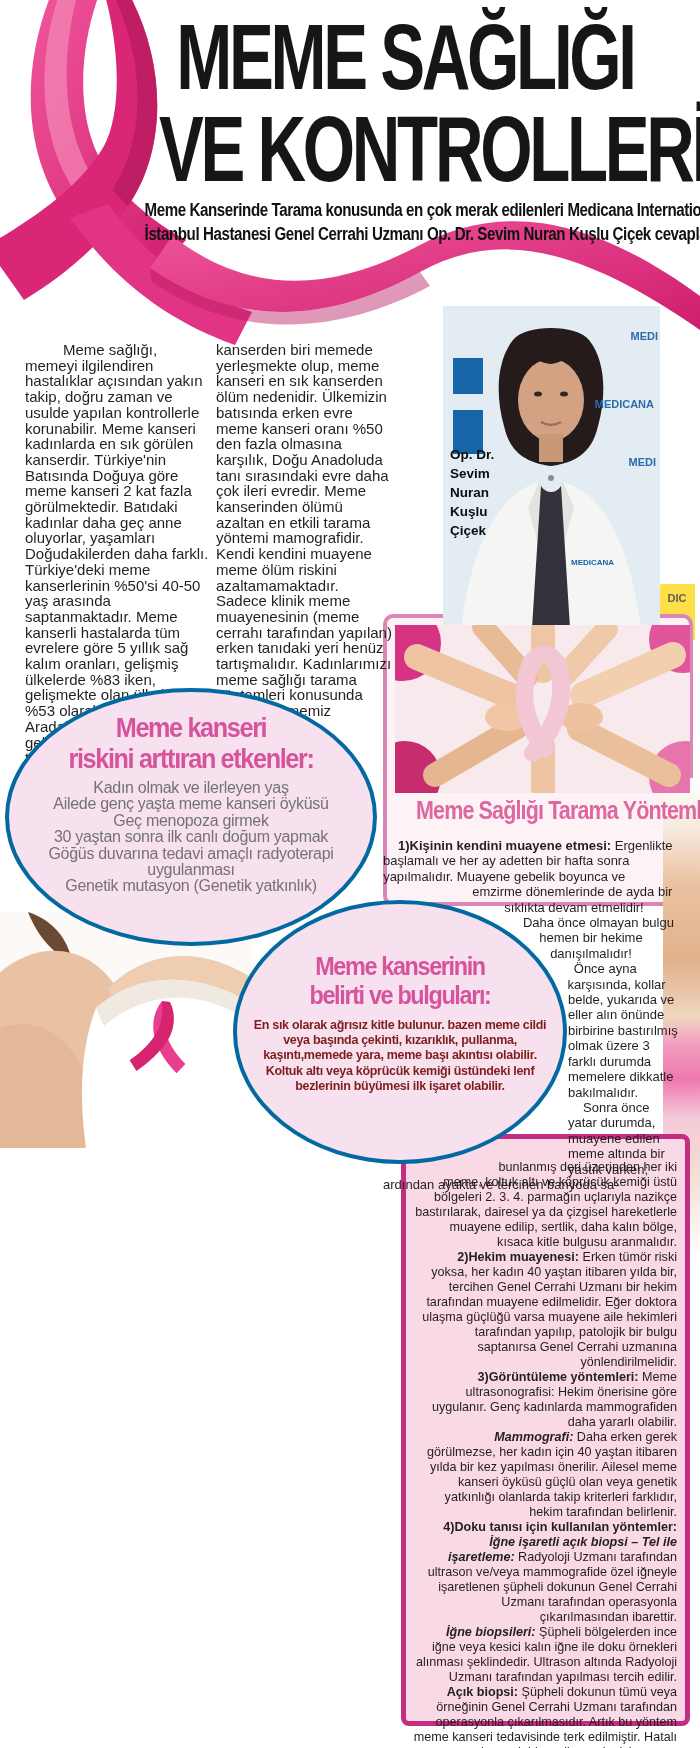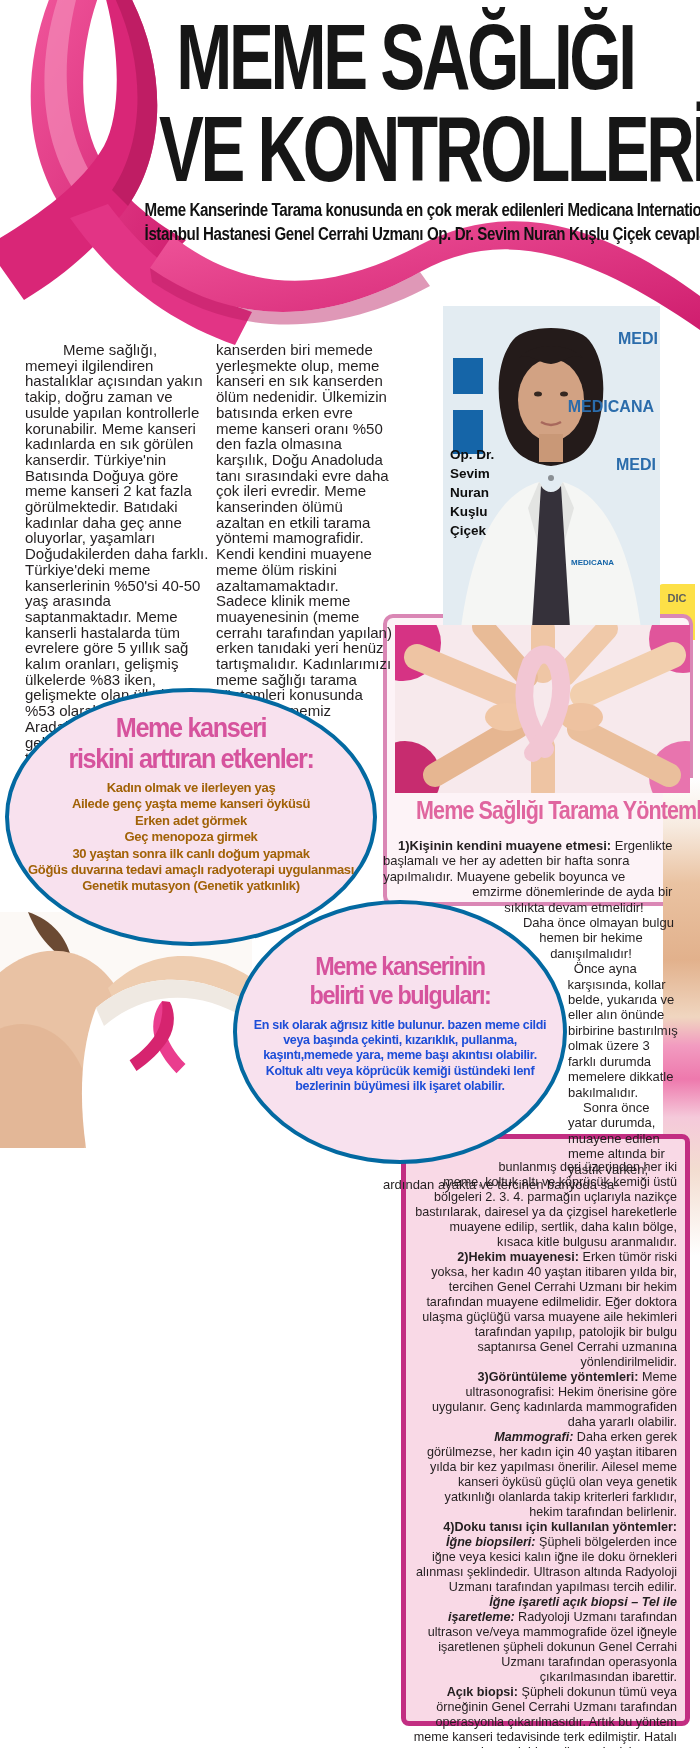--- a/index.html
+++ b/index.html
@@ -15,40 +15,40 @@
   .sub-line{font-weight:bold;font-size:18px;line-height:24px;letter-spacing:-0.5px;
             transform:scaleX(0.84);transform-origin:center top;white-space:nowrap;color:#111;}
 
   
   .introcol{font-size:15px;line-height:15.7px;color:#231f20;text-align:left;z-index:4;margin-top:24px;}
   #col1{left:25px;top:318px;width:187px;text-indent:38px;}
   #col2{left:216px;top:318px;width:176px;}
 
   
   #docphoto{left:443px;top:306px;width:217px;height:322px;z-index:2;overflow:hidden;}
-  .brandfrag{position:absolute;color:#2b6cab;font-weight:bold;font-size:16px;letter-spacing:0;
+  .brandfrag{position:absolute;color:#2b6cab;font-weight:bold;font-size:11px;letter-spacing:0;
              white-space:nowrap;}
   #doccaption{left:450px;top:445px;width:70px;z-index:3;font-weight:bold;font-size:13.5px;
               line-height:19px;color:#0d0d0d;}
   #sign-frag{left:659px;top:584px;width:36px;height:56px;background:#fde047;border-radius:4px 0 0 4px;
              z-index:1;color:#5d5f5c;font-weight:bold;font-size:11px;padding-top:8px;text-align:center;box-sizing:border-box;}
 
   
   .oval{border-radius:50%;background:#f8e1ee;border:4px solid #0369a1;box-sizing:border-box;text-align:center;}
   #oval1{left:5px;top:688px;width:372px;height:258px;z-index:6;}
   #oval2{left:233px;top:900px;width:334px;height:264px;z-index:7;}
   .oval-h{font-weight:bold;color:#d6539d;letter-spacing:-1.5px;transform:scaleX(0.9);transform-origin:center top;white-space:nowrap;}
   #oval1 .oval-h{font-size:28px;line-height:31px;}
   #oval2 .oval-h{font-size:26px;line-height:29px;}
   #oval1-head{padding-top:20px;}
   #oval2-head{padding-top:48px;}
-  .risk-item{font-weight:bold;font-size:13px;line-height:16.4px;color:#a16207;letter-spacing:-0.3px;}
+  .risk-item{font-weight:normal;font-size:16px;line-height:16.4px;color:#737373;letter-spacing:-0.3px;}
   #risk-list{margin-top:6px;}
   #oval2-body{margin:8px auto 0 auto;width:300px;font-weight:bold;font-size:12.5px;line-height:15.2px;
-              color:#1d4ed8;letter-spacing:-0.3px;}
+              color:#7f1d1d;letter-spacing:-0.3px;}
 
   
   #hands-frame{left:383px;top:614px;width:310px;height:292px;border:4px solid #da87b5;border-radius:10px;
                box-sizing:border-box;z-index:1;background:#fdf3f7;}
   #handsphoto{left:395px;top:625px;width:295px;height:168px;z-index:2;overflow:hidden;}
   #tarama-head{left:416px;top:796px;z-index:6;font-weight:bold;font-size:25px;line-height:28px;
                color:#e0669f;letter-spacing:-1px;transform:scaleX(0.86);transform-origin:left top;white-space:nowrap;}
   #colR{left:383px;top:838px;width:295px;z-index:8;font-size:13px;line-height:15.4px;color:#231f20;}
   #colR p{margin:0;}
   .ind{text-indent:15px;}
@@ -163,21 +163,20 @@
   </div>
 
   <div class="abs oval" id="oval1">
     <div id="oval1-head">
       <div class="oval-h">Meme kanseri</div>
       <div class="oval-h">riskini arttıran etkenler:</div>
     </div>
     <div id="risk-list">
       <div class="risk-item">Kadın olmak ve ilerleyen yaş</div>
       <div class="risk-item">Ailede genç yaşta meme kanseri öyküsü</div>
-      <div class="risk-item">Erken adet görmek</div>
       <div class="risk-item">Geç menopoza girmek</div>
       <div class="risk-item">30 yaştan sonra ilk canlı doğum yapmak</div>
       <div class="risk-item">Göğüs duvarına tedavi amaçlı radyoterapi uygulanması</div>
       <div class="risk-item">Genetik mutasyon (Genetik yatkınlık)</div>
     </div>
   </div>
 
   <div class="abs" id="leftphoto">
     <svg width="252" height="236" viewBox="0 0 252 236">
       <rect width="252" height="236" fill="#fcf9f6"></rect>
@@ -213,18 +212,18 @@
   </div>
 
   <div class="abs" id="pinkbox"></div>
   <div class="abs" id="colB">
     <div id="boxwrap"></div>
     <p>bunlanmış deri üzerinden her iki meme, koltuk altı ve köprücük kemiği üstü bölgeleri 2. 3. 4. parmağın uçlarıyla nazikçe bastırılarak, dairesel ya da çizgisel hareketlerle muayene edilip, sertlik, daha kalın bölge, kısaca kitle bulgusu aranmalıdır.</p>
     <p class="ind"><b>2)Hekim muayenesi:</b><span> Erken tümör riski yoksa, her kadın 40 yaştan itibaren yılda bir, tercihen Genel Cerrahi Uzmanı bir hekim tarafından muayene edilmelidir. Eğer doktora ulaşma güçlüğü varsa muayene aile hekimleri tarafından yapılıp, patolojik bir bulgu saptanırsa Genel Cerrahi uzmanına yönlendirilmelidir.</span></p>
     <p class="ind"><b>3)Görüntüleme yöntemleri:</b><span> Meme ultrasonografisi: Hekim önerisine göre uygulanır. Genç kadınlarda mammografiden daha yararlı olabilir.</span></p>
     <p class="ind"><b class="i">Mammografi:</b><span> Daha erken gerek görülmezse, her kadın için 40 yaştan itibaren yılda bir kez yapılması önerilir. Ailesel meme kanseri öyküsü güçlü olan veya genetik yatkınlığı olanlarda takip kriterleri farklıdır, hekim tarafından belirlenir.</span></p>
     <p class="ind"><b>4)Doku tanısı için kullanılan yöntemler:</b></p>
+    <p class="ind"><b class="i">İğne işaretli açık biopsi – Tel ile işaretleme:</b><span> Radyoloji Uzmanı tarafından ultrason ve/veya mammografide özel iğneyle işaretlenen şüpheli dokunun Genel Cerrahi Uzmanı tarafından operasyonla çıkarılmasından ibarettir.</span></p>
     <p class="ind"><b class="i">İğne biopsileri:</b><span> Şüpheli bölgelerden ince iğne veya kesici kalın iğne ile doku örnekleri alınması şeklindedir. Ultrason altında Radyoloji Uzmanı tarafından yapılması tercih edilir.</span></p>
-    <p class="ind"><b class="i">İğne işaretli açık biopsi – Tel ile işaretleme:</b><span> Radyoloji Uzmanı tarafından ultrason ve/veya mammografide özel iğneyle işaretlenen şüpheli dokunun Genel Cerrahi Uzmanı tarafından operasyonla çıkarılmasından ibarettir.</span></p>
     <p class="ind"><b>Açık biopsi:</b><span> Şüpheli dokunun tümü veya örneğinin Genel Cerrahi Uzmanı tarafından operasyonla çıkarılmasıdır. Artık bu yöntem meme kanseri tedavisinde terk edilmiştir. Hatalı yapılan açık biyopsiler nedeniyle meme kanserinde meme koruyucu tedavi seçeneği ortadan kalkabilir.</span></p>
   </div>
 
 </div>
 
 </body></html>

